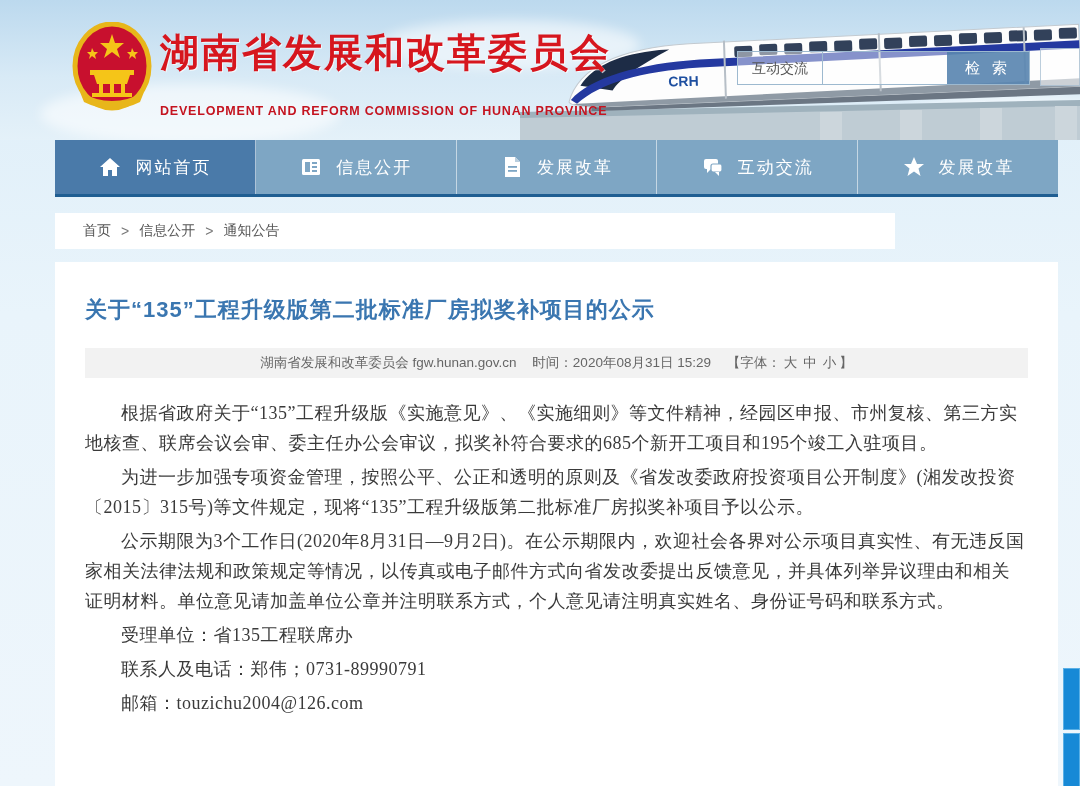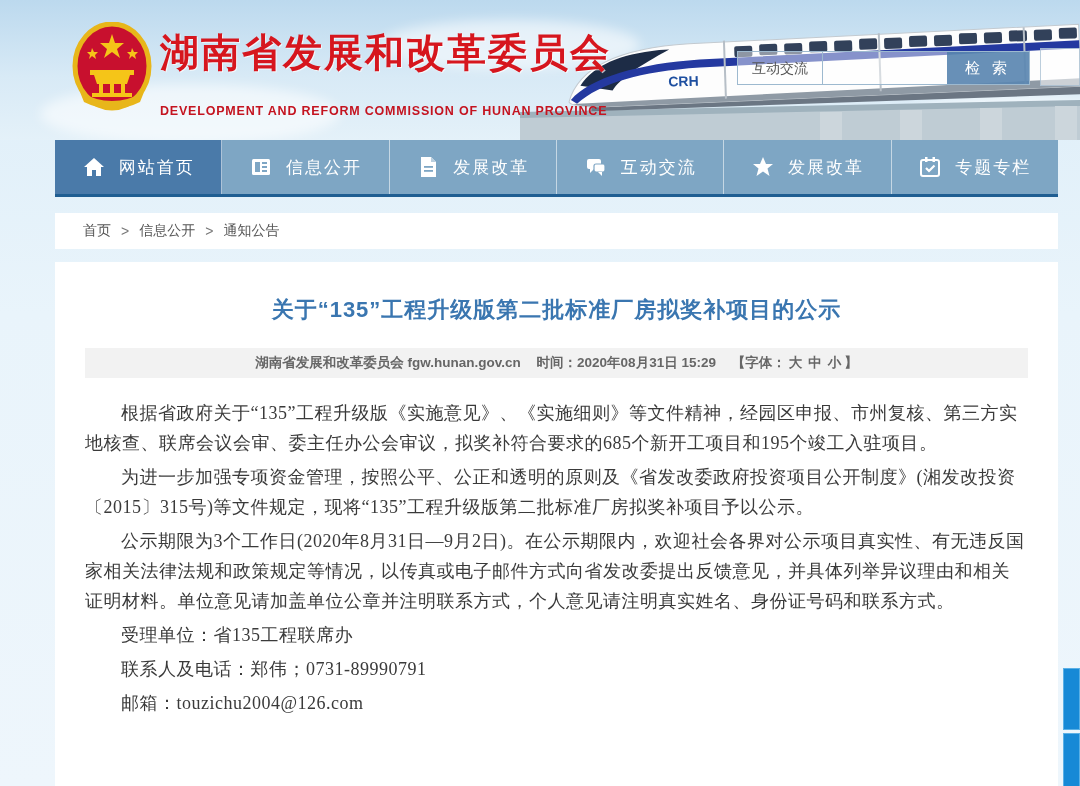--- a/index.html
+++ b/index.html
@@ -57,40 +57,40 @@
     flex:1; display:flex; align-items:center; justify-content:center; gap:13px;
     color:#fff; font-size:17px; letter-spacing:2px; cursor:pointer;
     border-right:1px solid rgba(255,255,255,.55);
   }
   .nav-item:last-child { border-right:none; }
   .nav-item.active { background:#4a7aa9; }
   .nav-ico { width:24px; height:24px; display:block; }
 
   
   .breadcrumb-bar {
-    margin:16px 0 0 55px; width:1003px; height:36px; background:#fff;
+    margin:16px 0 0 55px; width:840px; height:36px; background:#fff;
     display:flex; align-items:center; padding-left:28px;
     color:#555; font-size:14px;
   }
   .crumb { cursor:pointer; }
   .crumb-sep { margin:0 10px; color:#777; }
 
   
   .content-panel {
     margin:13px 0 0 55px; width:1003px; min-height:528px; background:#fff;
     padding:33px 30px 40px 30px;
   }
   .article-title {
-    text-align:center; color:#3a76b0; font-size:22px; font-weight:bold; letter-spacing:1px;
+    color:#3a76b0; font-size:22px; font-weight:bold; letter-spacing:1px;
   }
   .meta-bar {
     margin-top:23px; background:#f2f2f2; height:30px; line-height:30px;
     text-align:center; color:#666; font-size:13.5px; white-space:nowrap;
   }
-  .meta-piece { margin:4px 6px;font-weight:bold; }
+  .meta-piece { margin:4px 6px; }
   .font-size-link { cursor:pointer; margin:0 3px; }
   .article-body {
     margin-top:20px; font-family:Liberation Serif, serif;
     color:#3a3a3a; font-size:18px; line-height:30px; letter-spacing:.5px;
   }
   .article-body p { text-indent:2em; margin-bottom:4px; }
 
   
   .float-widget { position:absolute; right:0; top:668px; width:17px; z-index:9; }
   .float-widget .blk1 { height:62px; background:#1789d6; border:1px solid #5ab0e6; }
@@ -202,29 +202,20 @@
       <path d="M18 17 L18 21 L14 17 Z" fill="#fff"></path>
     </svg>
     <span>互动交流</span>
   </div>
   <div class="nav-item">
     <svg class="nav-ico" viewBox="0 0 24 24">
       <polygon points="12,2 15,9 22,9 16.5,13.5 18.5,21 12,16.5 5.5,21 7.5,13.5 2,9 9,9" fill="#fff"></polygon>
     </svg>
     <span>发展改革</span>
   </div>
-  <div class="nav-item">
-    <svg class="nav-ico" viewBox="0 0 24 24">
-      <rect x="3" y="5" width="18" height="16" rx="2" fill="none" stroke="#fff" stroke-width="2"></rect>
-      <rect x="7" y="2" width="2.5" height="5" fill="#fff"></rect>
-      <rect x="14.5" y="2" width="2.5" height="5" fill="#fff"></rect>
-      <path d="M8 13 L11 16 L16.5 10.5" fill="none" stroke="#fff" stroke-width="2.2"></path>
-    </svg>
-    <span>专题专栏</span>
-  </div>
 </div>
 
 <div class="breadcrumb-bar">
   <span class="crumb">首页</span>
   <span class="crumb-sep">&gt;</span>
   <span class="crumb">信息公开</span>
   <span class="crumb-sep">&gt;</span>
   <span class="crumb">通知公告</span>
 </div>
 

